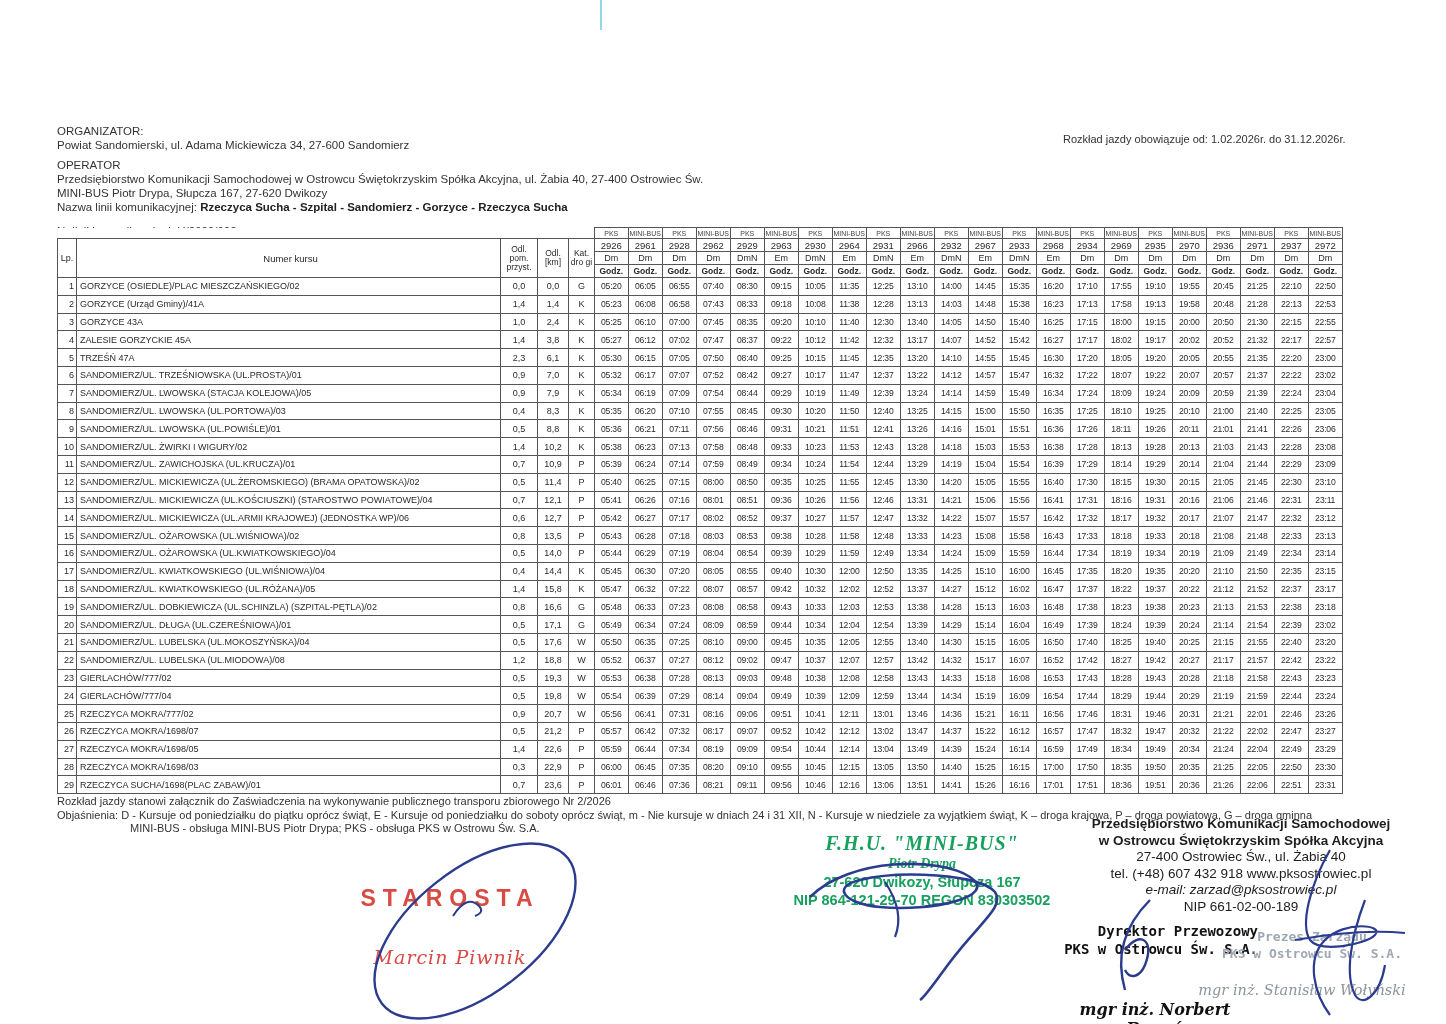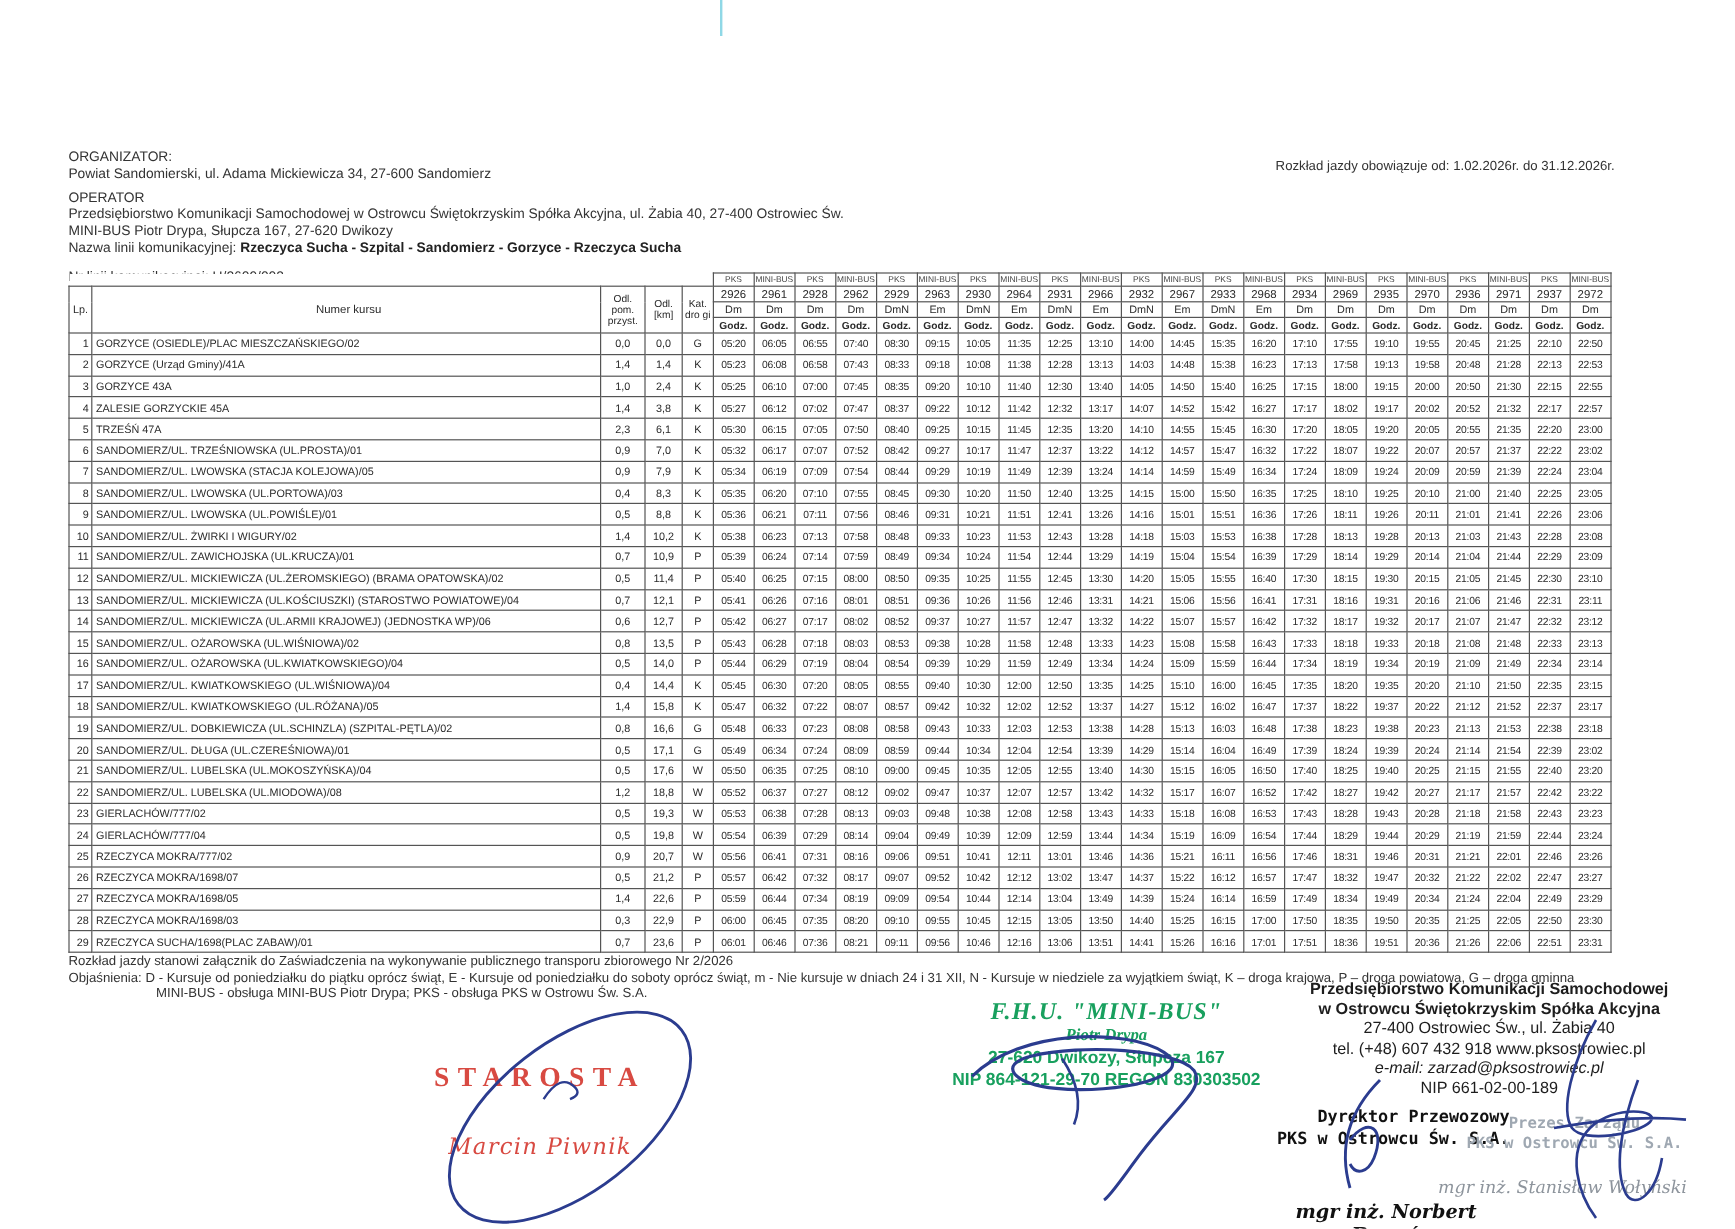--- a/index.html
+++ b/index.html
@@ -33,21 +33,21 @@
   tbody td.c-name { text-align:left; padding-left:3px; font-size:9px; letter-spacing:0; }
   tbody td.c-dist, tbody td.c-kat { font-size:9px; letter-spacing:0; }
 
   
   #footer-notes { position:absolute; left:57px; top:795px; font-size:11px; line-height:13.5px; color:#333; }
   #footer-notes .indent { padding-left:73px; }
 
   
   .stamp { position:absolute; }
   #starosta-stamp { left:330px; top:885px; width:240px; color:#d84a42; text-align:center; }
-  #starosta-title { font-family:Liberation Serif, serif; font-size:23px; font-weight:bold; letter-spacing:7px; }
+  #starosta-title { font-family:Liberation Sans, sans-serif; font-size:23px; font-weight:bold; letter-spacing:7px; }
   #starosta-name { margin-top:34px; font-family:"DejaVu Serif", serif; font-style:italic; font-size:19px; letter-spacing:1px; }
 
   #minibus-stamp { left:762px; top:832px; width:320px; color:#18a05e; text-align:center; }
   #minibus-line1 { font-size:20px; font-weight:bold; font-style:italic; letter-spacing:1px; font-family:"Liberation Serif", serif; }
   #minibus-line2 { font-size:14px; font-weight:bold; font-style:italic; margin-top:1px; font-family:"Liberation Serif", serif; }
   #minibus-line3, #minibus-line4 { font-size:14.5px; font-weight:bold; margin-top:2px; }
 
   #pks-block { left:1085px; top:816px; width:312px; text-align:center; font-size:13.5px; line-height:16.5px; color:#1d1d1d; font-weight:bold; }
   #pks-block .plain { font-weight:normal; }
   #pks-block .mail { font-style:italic; font-weight:normal; }

